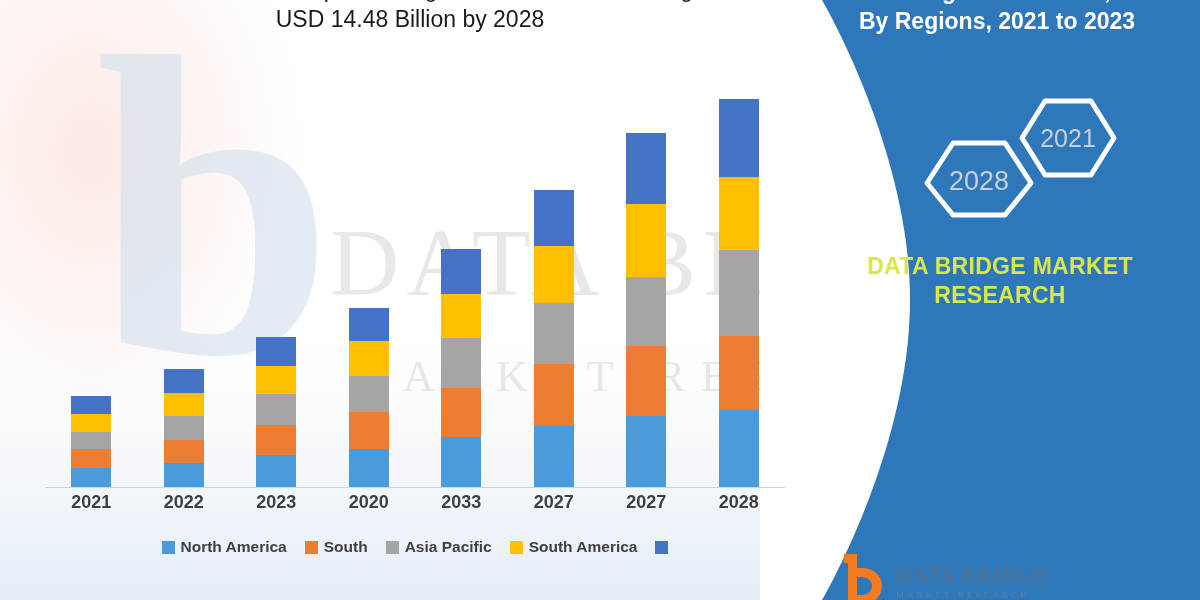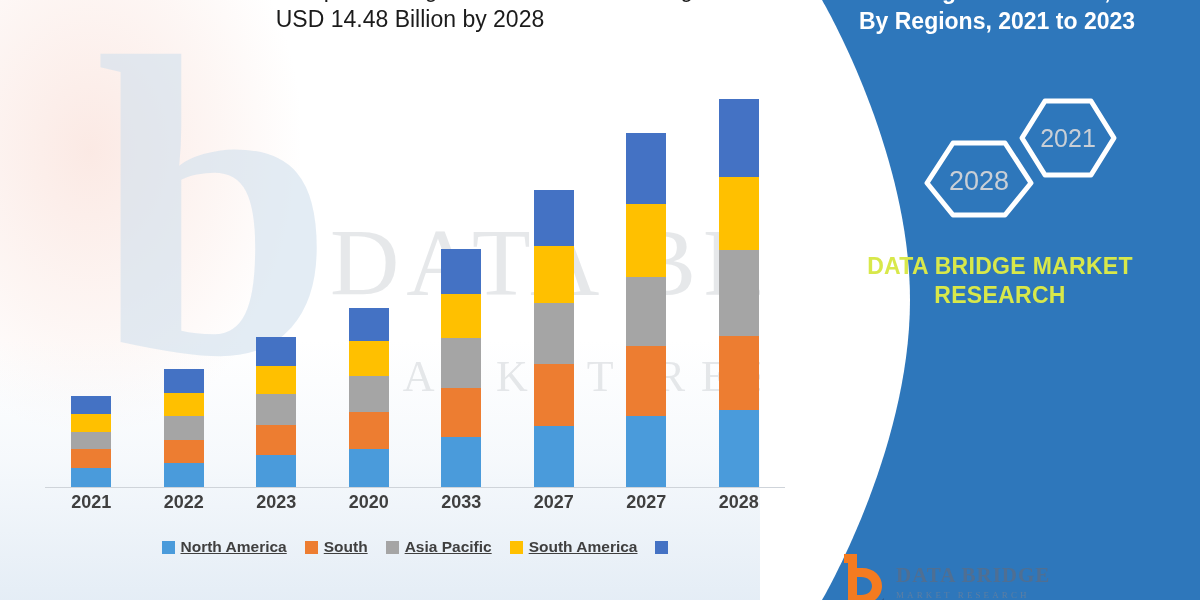--- a/index.html
+++ b/index.html
@@ -138,21 +138,21 @@
     left: 45px; top: 538px;
     width: 740px;
     display: flex;
     align-items: center;
     justify-content: center;
     gap: 18px;
     z-index: 4;
   }
   .legend-item { display: flex; align-items: center; gap: 6px; }
   .swatch { width: 13px; height: 13px; display: inline-block; }
-  .legend-label { font-size: 15.5px; font-weight: 700; color: #3f3f3f; white-space: nowrap; text-decoration: underline; }
+  .legend-label { font-size: 15.5px; font-weight: 700; color: #3f3f3f; white-space: nowrap; }
 
   
   .panel-title {
     position: absolute;
     right: 8px; top: -24px;
     width: 390px;
     text-align: center;
     z-index: 6;
     color: #ffffff;
     font-size: 23px;

